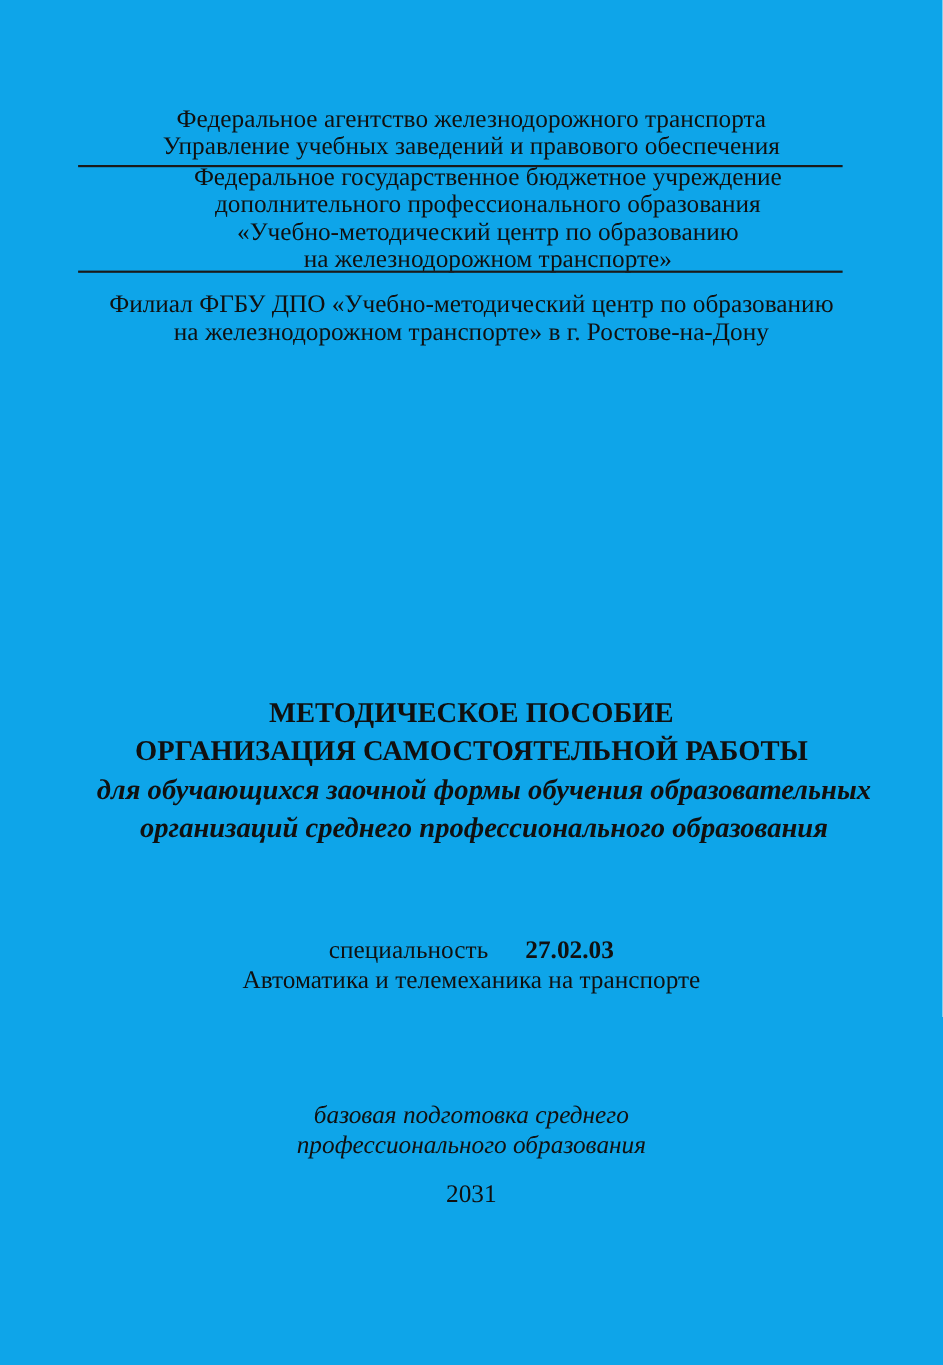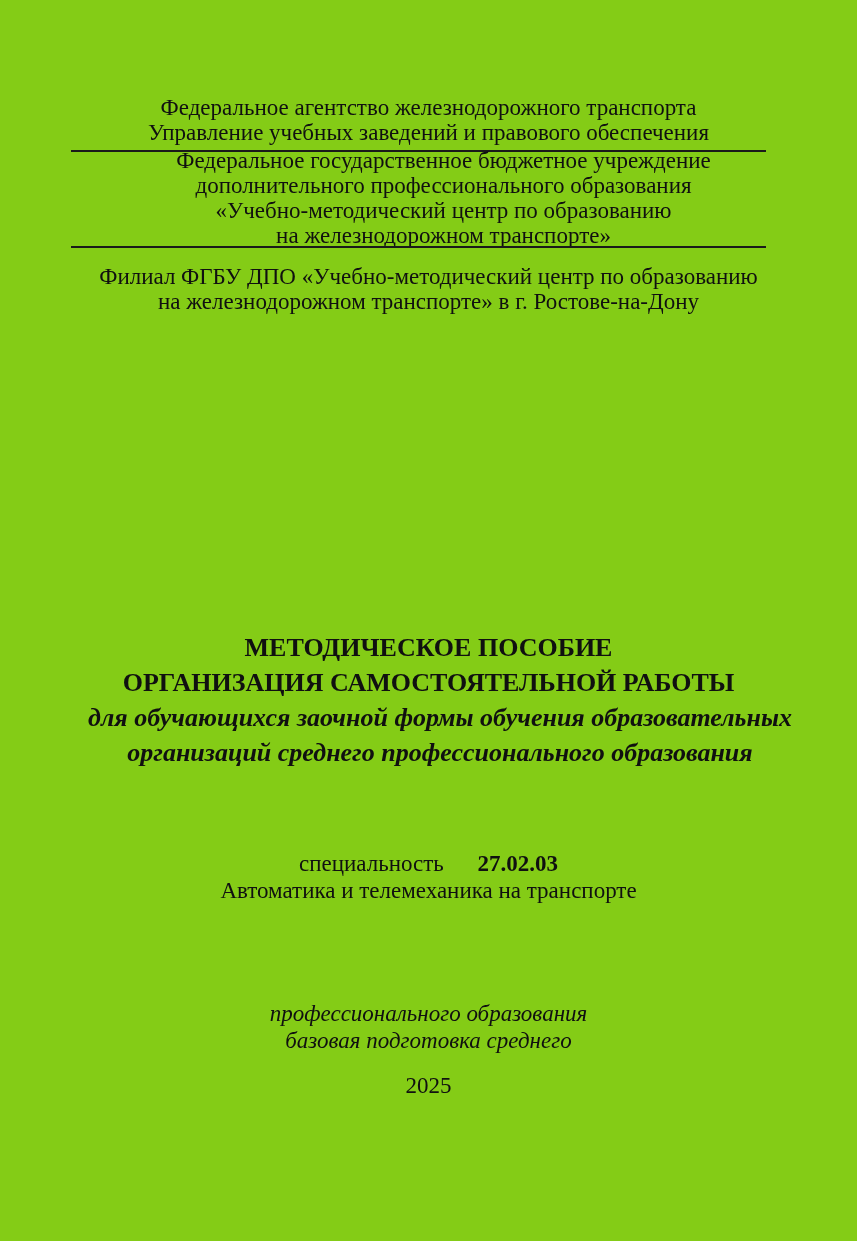--- a/index.html
+++ b/index.html
@@ -1,21 +1,21 @@
 <!DOCTYPE html>
 <html><head>
 <meta charset="utf-8">
 <style>
   html, body { margin: 0; padding: 0; background: #ffffff; }
   .page {
     position: relative;
     width: 857px;
     height: 1241px;
     margin: 0 auto;
-    background: #84cc16;
+    background: #0ea5e9;
     font-family: "Liberation Serif", "DejaVu Serif", serif;
     color: #101010;
     overflow: hidden;
   }
   .abs {
     position: absolute;
     left: 0;
     right: 0;
     text-align: center;
     white-space: nowrap;
@@ -88,19 +88,19 @@
     <div class="ital">для обучающихся заочной формы обучения образовательных</div>
     <div class="ital">организаций среднего профессионального образования</div>
   </div>
 
   <div class="abs specialty">
     <div><span>специальность</span> <span class="code">27.02.03</span></div>
     <div>Автоматика и телемеханика на транспорте</div>
   </div>
 
   <div class="abs training">
+    <div>базовая подготовка среднего</div>
     <div>профессионального образования</div>
-    <div>базовая подготовка среднего</div>
   </div>
 
-  <div class="abs year">2025</div>
+  <div class="abs year">2031</div>
 
 </div>
 
 </body></html>

